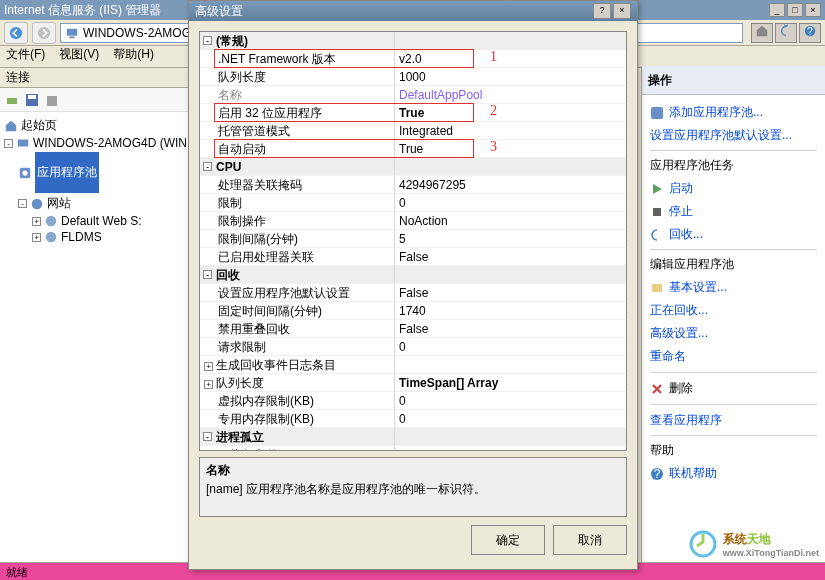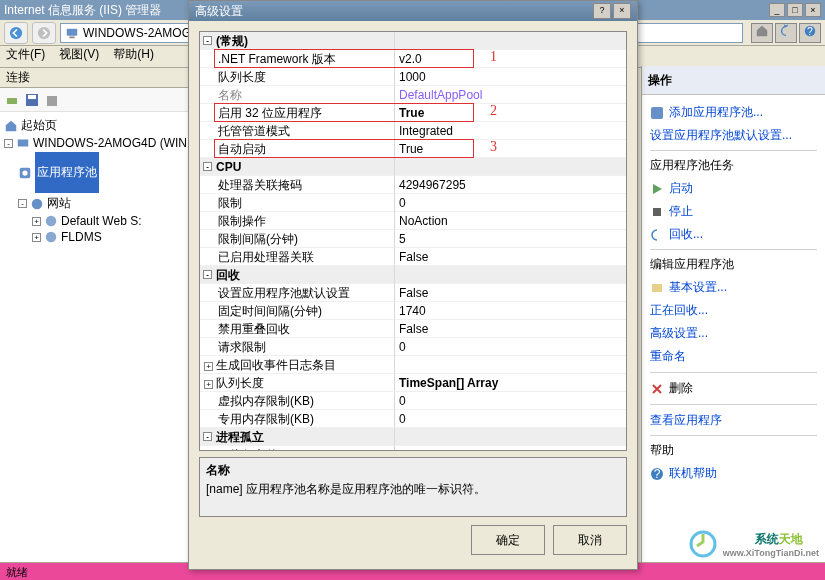--- a/index.html
+++ b/index.html
@@ -63,21 +63,21 @@
 .right-panel { position: absolute; right: 0; top: 66px; width: 184px; height: 496px; background: #fff; border-left: 1px solid #aca899; }
 .rp-header { background: #e8ecf4; height: 20px; display: flex; align-items: center; padding: 14px 6px; font-weight: bold; border-bottom: 1px solid #c0c0c0; }
 .rp-body { padding: 6px 8px; }
 .rp-link { display: flex; align-items: center; gap: 5px; color: #0046d5; padding: 3px 0; cursor: pointer; }
 .rp-section { font-weight: normal; padding: 6px 0 3px 0; border-top: 1px solid #d0d0d0; margin-top: 3px; }
 .rp-section:first-child { border-top: none; margin-top: 0; padding-top: 0; }
 .rp-icon { width: 14px; height: 14px; flex-shrink: 0; }
 
 .statusbar { position: absolute; bottom: 0; left: 0; right: 0; height: 18px; background: #ec4899; border-top: 1px solid #aca899; padding: 2px 6px; font-size: 11px; }
 .watermark { position: absolute; right: 6px; bottom: 20px; font-size: 14px; font-weight: bold; display: flex; align-items: center; gap: 4px; z-index: 20; }
-.watermark .a { color: #0f766e; margin-left: 32px; } .watermark .b { color: #88c030; }
+.watermark .a { color: #a16207; } .watermark .b { color: #88c030; }
 .watermark .url { font-size: 9px; color: #888; display: block; }
 .wm-icon { width: 32px; height: 32px; }
 </style>
 </head>
 <body>
 
 <div class="titlebar">
   <span class="title">Internet 信息服务 (IIS) 管理器</span>
   <div class="win-controls">
     <div class="win-btn">_</div>

